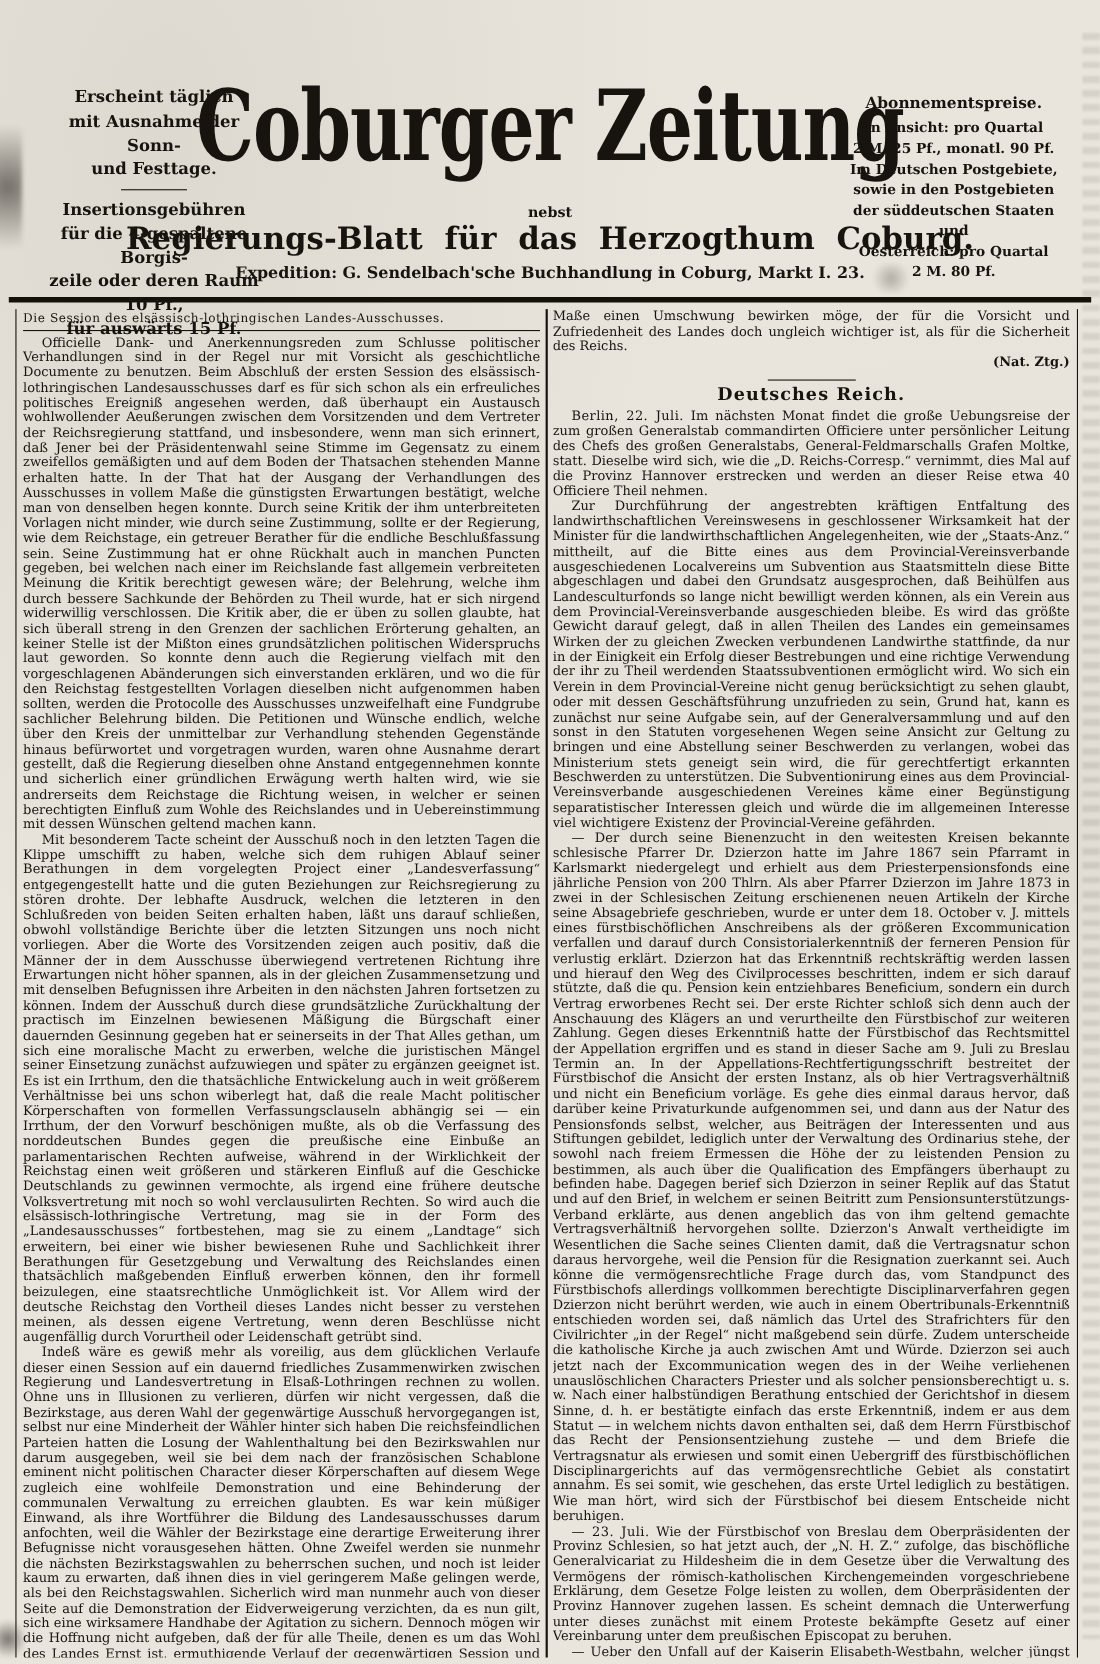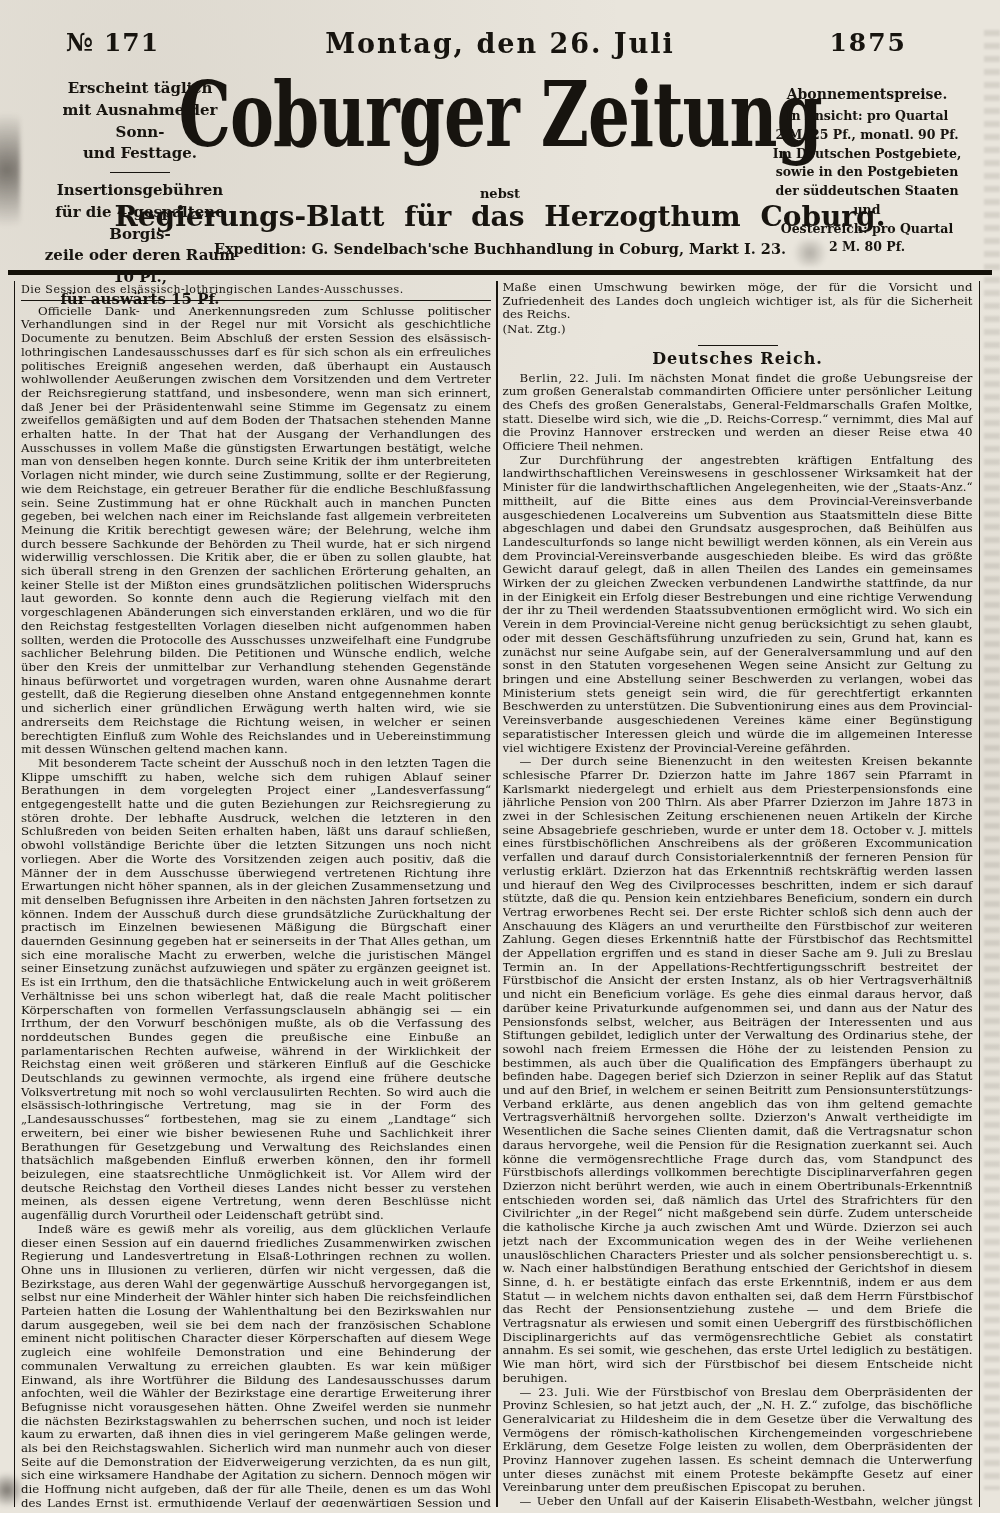--- a/index.html
+++ b/index.html
@@ -58,38 +58,33 @@
   .col.right{border-right:1.5px solid #17140f;padding-right:6px;}
 
   h2.headline{
     font-size:11px;font-weight:normal;text-align:left;margin:2px 0 4px 0;
     padding-bottom:3px;border-bottom:1.5px solid #17140f;letter-spacing:.5px;
   }
   h3.section{font-size:16px;font-weight:bold;text-align:center;margin:6px 0 6px 0;letter-spacing:1px;}
   .short-rule{width:80px;border-top:1.5px solid #17140f;margin:8px auto 2px auto;}
   p{margin:0;text-indent:17px;}
   p.no-indent{text-indent:0;}
-  p.credit{text-align:left;text-indent:0;font-weight:normal;margin:1px 0 0 0;}
+  p.credit{text-align:right;text-indent:0;font-weight:bold;margin:1px 0 0 0;}
   .lead{font-weight:normal;letter-spacing:.4px;}
 </style>
 </head>
 <body>
 
 <div class="page">
   <div class="bleed-right"></div>
   <div class="smudge a"></div>
   <div class="smudge b"></div>
   <div class="smudge c"></div>
 
   <header>
-    <div class="issue-row">
-      <span class="issue-no">№ 171</span>
-      <span class="issue-date">Montag, den 26. Juli</span>
-      <span class="issue-year">1875</span>
-    </div>
 
     <div class="info-left">
       <div class="ib-line">Erscheint täglich</div>
       <div class="ib-line">mit Ausnahme der Sonn-</div>
       <div class="ib-line">und Festtage.</div>
       <div class="ib-divider"></div>
       <div class="ib-line">Insertionsgebühren</div>
       <div class="ib-line">für die 4-gespaltene Borgis-</div>
       <div class="ib-line">zeile oder deren Raum 10 Pf.,</div>
       <div class="ib-line">für auswärts 15 Pf.</div>

